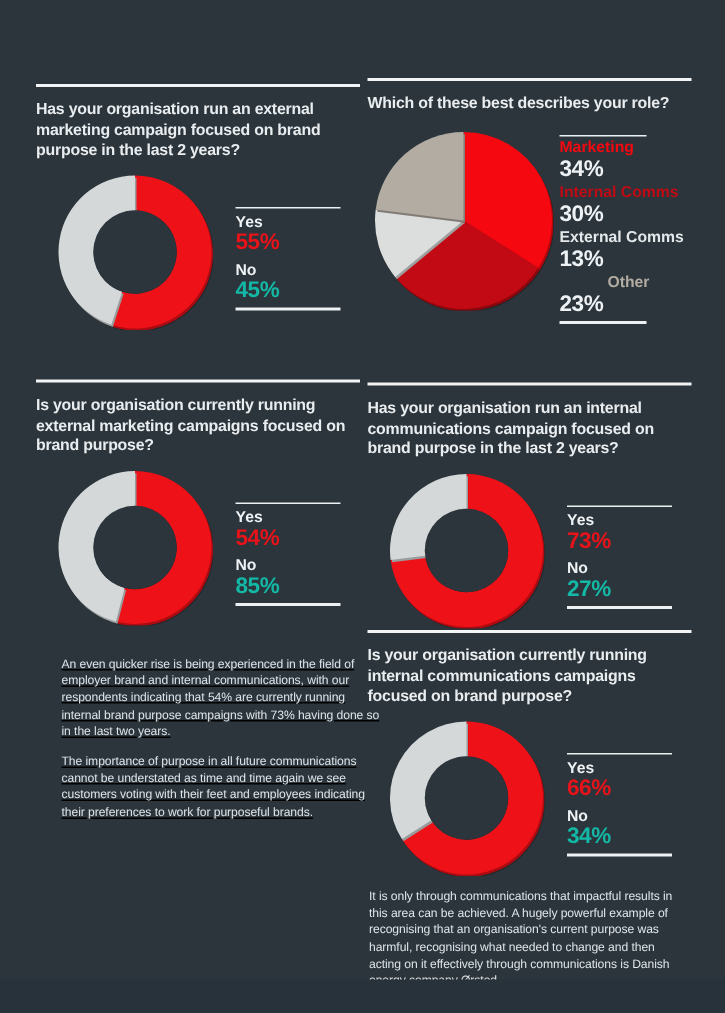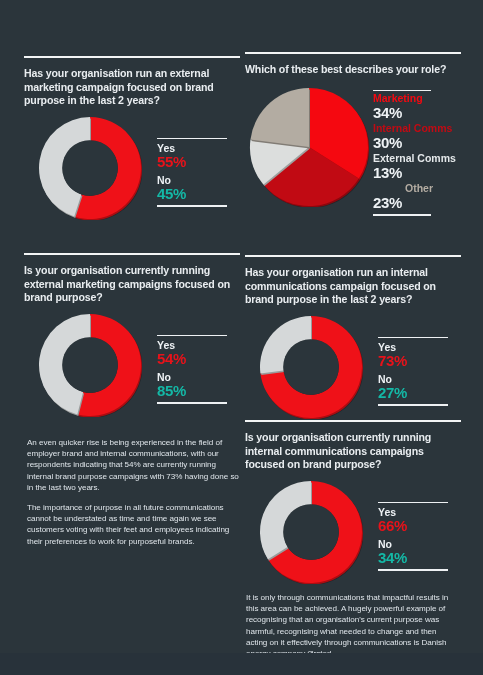--- a/index.html
+++ b/index.html
@@ -188,21 +188,21 @@
         </div>
         <div class="litem">
           <div class="lkey">No</div>
           <div class="lval gray">85%</div>
         </div>
         <div class="lrule bottom"></div>
       </div>
     </div>
   </div>
 
-  <div class="block" style="left:27px; top:437px; width:212px;">
+  <div class="block" style="left:41px; top:437px; width:212px;text-decoration:underline;">
     <p class="para">An even quicker rise is being experienced in the field of employer brand and internal communications, with our respondents indicating that 54% are currently running internal brand purpose campaigns with 73% having done so in the last two years.</p>
     <p class="para">The importance of purpose in all future communications cannot be understated as time and time again we see customers voting with their feet and employees indicating their preferences to work for purposeful brands.</p>
   </div>
 
   <div class="block" style="left:245px; top:52px;">
     <div class="rule"></div>
     <p class="question">Which of these best describes your role?</p>
     <div class="chartrow" style="height:120px; margin-top:10px;">
       <div class="pie-wrap"><svg width="120" height="120" viewBox="0 0 120 120">
             <circle cx="61.5" cy="62" r="59" fill="rgba(0,0,0,0.28)"></circle>

